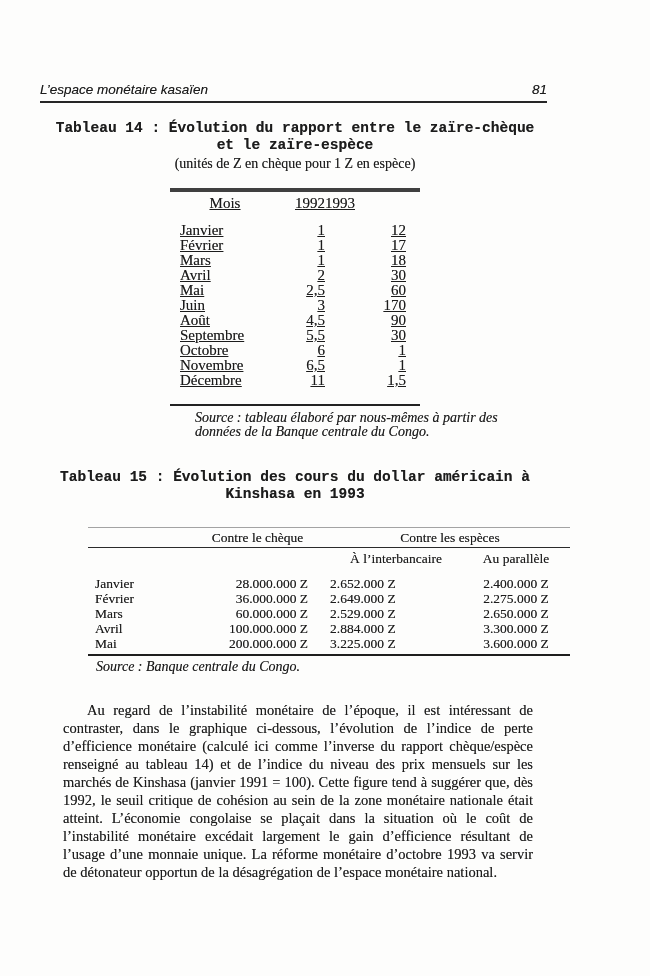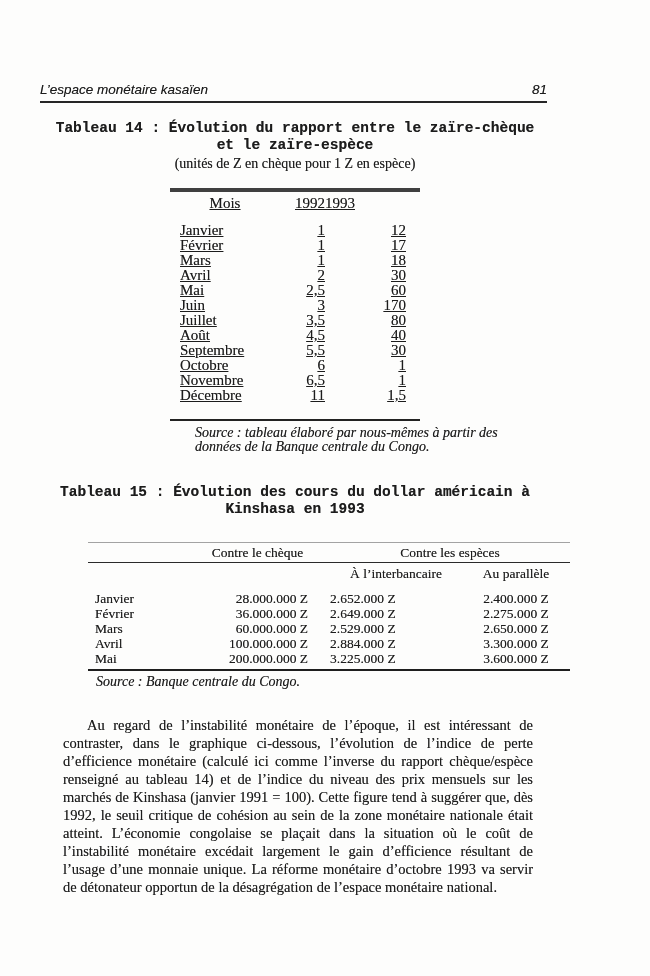--- a/index.html
+++ b/index.html
@@ -130,28 +130,23 @@
           <td class="col-mois">Mai</td>
           <td class="col-1992">2,5</td>
           <td class="col-1993">60</td>
         </tr>
         <tr>
           <td class="col-mois">Juin</td>
           <td class="col-1992">3</td>
           <td class="col-1993">170</td>
         </tr>
         <tr>
-          <td class="col-mois">Juillet</td>
-          <td class="col-1992">3,5</td>
-          <td class="col-1993">80</td>
-        </tr>
-        <tr>
           <td class="col-mois">Août</td>
           <td class="col-1992">4,5</td>
-          <td class="col-1993">40</td>
+          <td class="col-1993">90</td>
         </tr>
         <tr>
           <td class="col-mois">Septembre</td>
           <td class="col-1992">5,5</td>
           <td class="col-1993">30</td>
         </tr>
         <tr>
           <td class="col-mois">Octobre</td>
           <td class="col-1992">6</td>
           <td class="col-1993">1</td>

